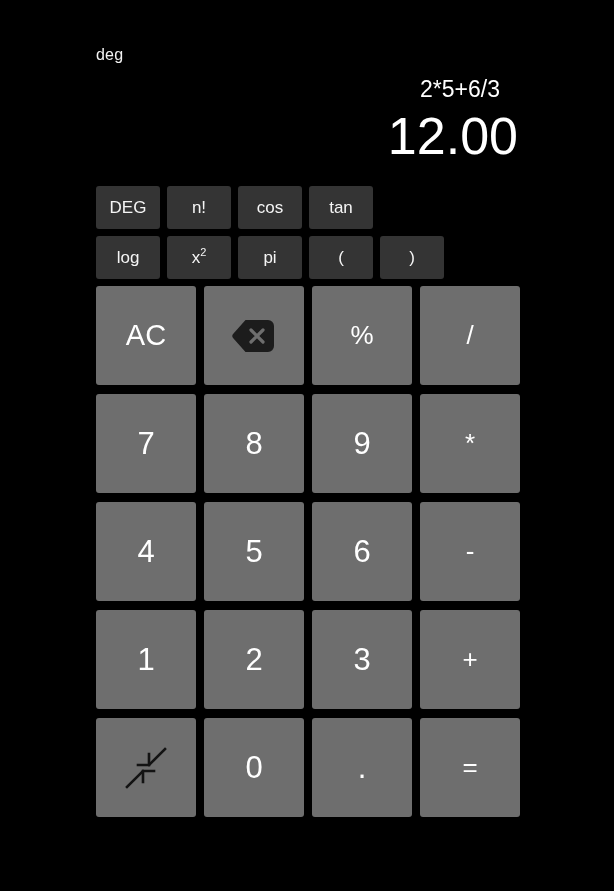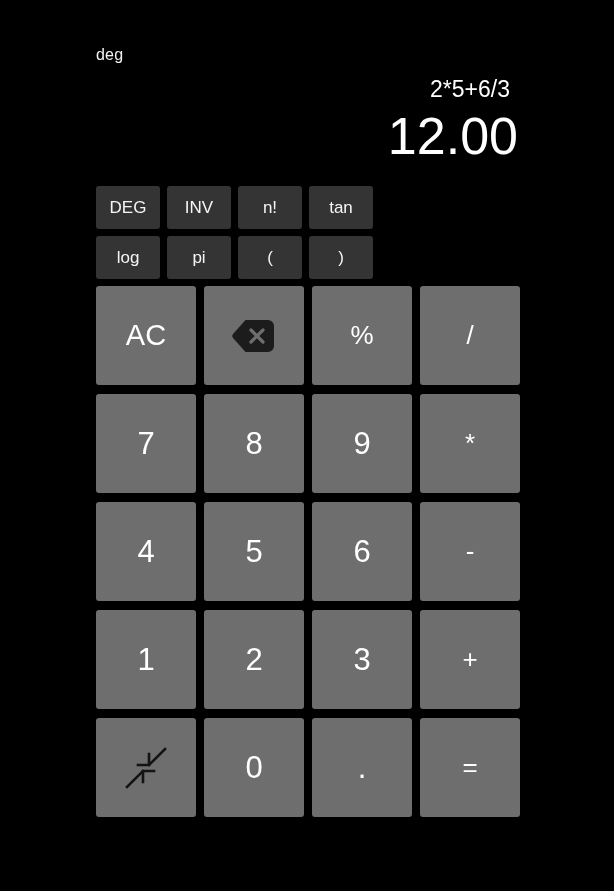--- a/index.html
+++ b/index.html
@@ -34,21 +34,21 @@
     position: absolute;
     left: 0;
     top: 6px;
     color: #f2f2f2;
     font-size: 16px;
     line-height: 18px;
     letter-spacing: 0.2px;
   }
   .expression {
     position: absolute;
-    right: 8px;
+    right: 18px;
     top: 36px;
     color: #ffffff;
     font-size: 23px;
     line-height: 26px;
     text-align: right;
     white-space: nowrap;
   }
   .result {
     position: absolute;
     right: 0;
@@ -147,27 +147,28 @@
   <div class="display">
     <div class="mode-label">deg</div>
     <div class="expression">2*5+6/3</div>
     <div class="result">12.00</div>
   </div>
 
   <div class="func-rows">
 
     <div class="func-row">
       <button class="func-btn">DEG</button>
-      <button class="func-btn">INV</button>
       <button class="func-btn">n!</button>
+      <button class="func-btn">cos</button>
       <button class="func-btn">tan</button>
     </div>
 
     <div class="func-row">
       <button class="func-btn">log</button>
+      <button class="func-btn"><span>x</span><sup>2</sup></button>
       <button class="func-btn">pi</button>
       <button class="func-btn">(</button>
       <button class="func-btn">)</button>
     </div>
 
   </div>
 
   <div class="keypad">
 
     <button class="key ac">AC</button>

